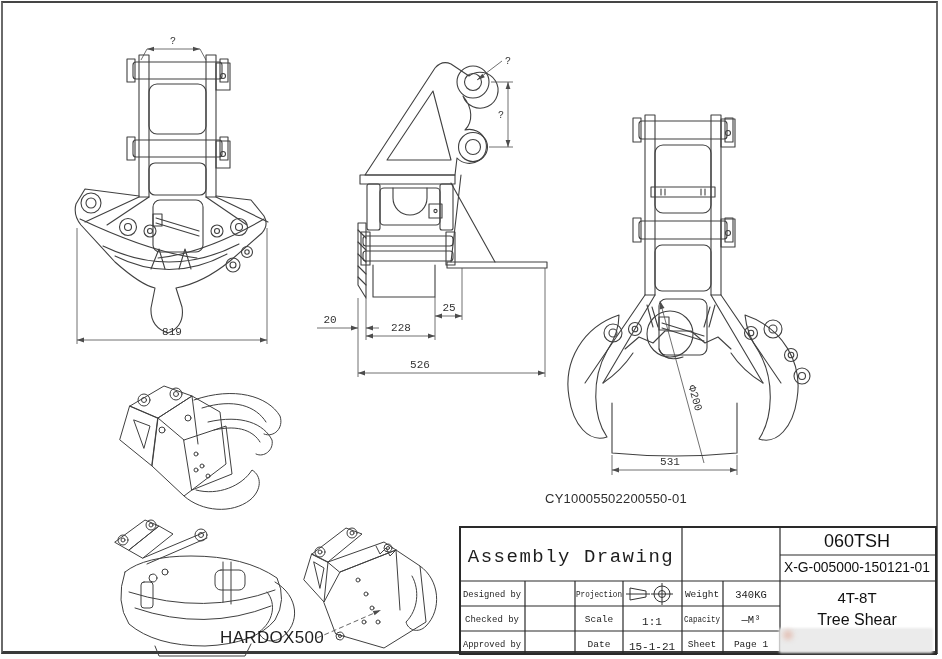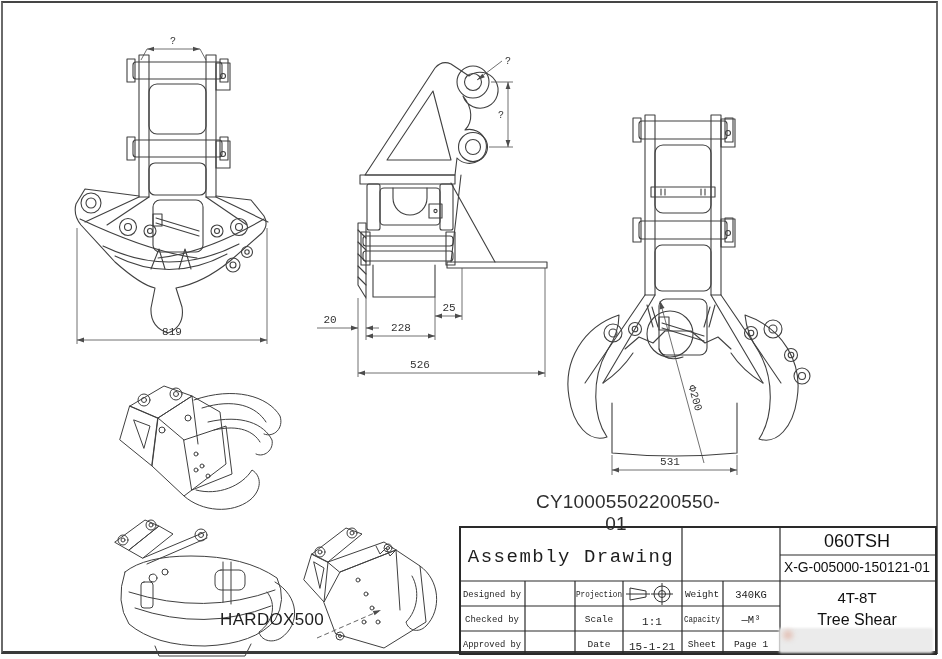--- a/index.html
+++ b/index.html
@@ -12,22 +12,22 @@
   svg{position:absolute;overflow:visible;}
   .ln{fill:none;stroke:#404040;stroke-width:1.1;stroke-linejoin:round;stroke-linecap:round;}
   .dimln{fill:none;stroke:#4c4c4c;stroke-width:0.8;}
   .arrow{fill:#4c4c4c;stroke:none;}
   .dimtxt{font-family:"Liberation Mono",monospace;font-size:11px;fill:#333;}
   .qtxt{font-family:"Liberation Mono",monospace;font-size:10px;fill:#333;}
   .tb-line{stroke:#2a2a2a;fill:none;}
   .tb-mono{font-family:"Liberation Mono",monospace;fill:#1d1d1d;}
   .tb-sans{font-family:"Liberation Sans",sans-serif;fill:#101010;}
   .part-code{position:absolute;left:536px;top:491px;width:160px;text-align:center;
-       font-size:19px;color:#2e2e2e;letter-spacing:.2px;}
-  .hardox{position:absolute;left:216px;top:610px;width:112px;text-align:center;
+       font-size:13px;color:#2e2e2e;letter-spacing:.2px;}
+  .hardox{position:absolute;left:216px;top:628px;width:112px;text-align:center;
        font-size:17px;color:#1d1d1d;letter-spacing:.3px;}
   .blur-patch{position:absolute;left:779px;top:628px;width:154px;height:25px;
        background:#ebebeb;filter:blur(1.3px);border-radius:2px;}
   .blur-smudge{position:absolute;left:783px;top:630px;width:10px;height:10px;
        background:#e4c4ba;filter:blur(2.5px);border-radius:50%;}
 </style>
 </head>
 <body>
 
 <div class="page-border"></div>

